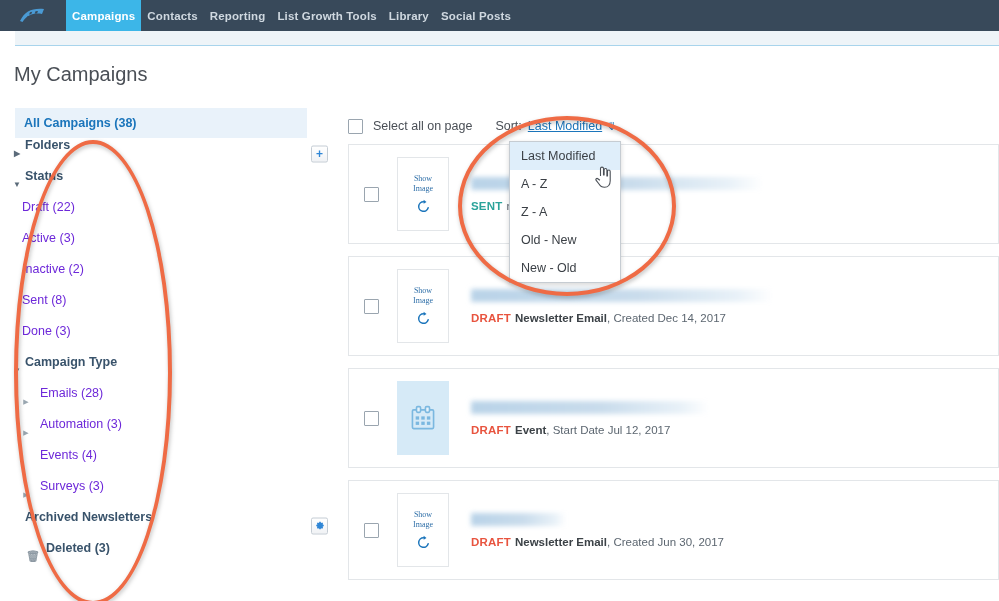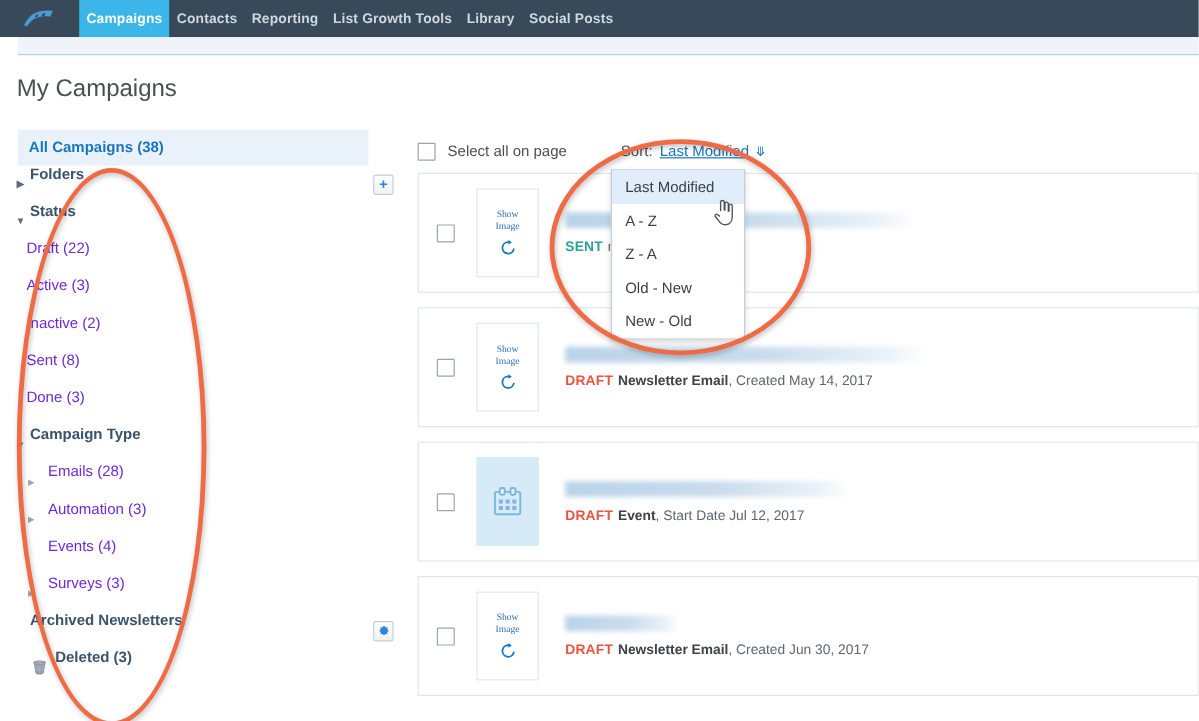--- a/index.html
+++ b/index.html
@@ -106,21 +106,21 @@
   
   .main { position: absolute; left: 348px; top: 108px; width: 651px; }
 
   .toolbar { height: 36px; display: flex; align-items: center; }
   .chk {
     width: 15px; height: 15px;
     border: 1px solid #9aa5af; border-radius: 1px;
     background: #fff; cursor: pointer; flex: none;
   }
   .chk-lbl { margin-left: 10px; font-size: 12.5px; color: #4a4f56; }
-  .sort-wrap { margin-left: 45px; display: flex; align-items: center; font-size: 12.5px; }
+  .sort-wrap { margin-left: 23px; display: flex; align-items: center; font-size: 12.5px; }
   .sort-label { color: #4a4f56; }
   .sort-value {
     margin-left: 6px; color: #1b75bb; text-decoration: underline; cursor: pointer;
   }
   .sort-chev { margin-left: 5px; color: #1b75bb; font-size: 11px; cursor: pointer; }
 
   
   .dropdown {
     position: absolute; left: 161px; top: 33px;
     width: 112px;
@@ -339,21 +339,21 @@
         <div class="broken-txt">Show</div>
         <div class="broken-txt">Image</div>
         <svg class="refresh-ico" width="15" height="15" viewBox="0 0 20 20">
           <path d="M10 3.6a6.4 6.4 0 106.2 8" fill="none" stroke="#1b75bb" stroke-width="2" stroke-linecap="round"></path>
           <path d="M10.2 1.1 L14 4 L10.2 6.3 Z" fill="#1b75bb"></path>
         </svg>
       </div>
       <div class="card-body">
         <div class="blur-title" style="width:302px"></div>
         <div class="meta">
-          <span class="st-draft">DRAFT</span><span class="type">Newsletter Email</span><span>, Created May 14, 2017</span>
+          <span class="st-draft">DRAFT</span><span class="type">Newsletter Email</span><span>, Created Dec 14, 2017</span>
         </div>
       </div>
     </div>
 
     <div class="card">
       <div class="chk card-chk"></div>
       <div class="thumb evt">
         <svg width="26" height="26" viewBox="0 0 32 32">
           <rect x="3" y="6" width="26" height="23" rx="1.5" fill="none" stroke="#7bb8e0" stroke-width="2"></rect>
           <rect x="8" y="2" width="5" height="7" rx="1.5" fill="#e8f3fb" stroke="#7bb8e0" stroke-width="2"></rect>

